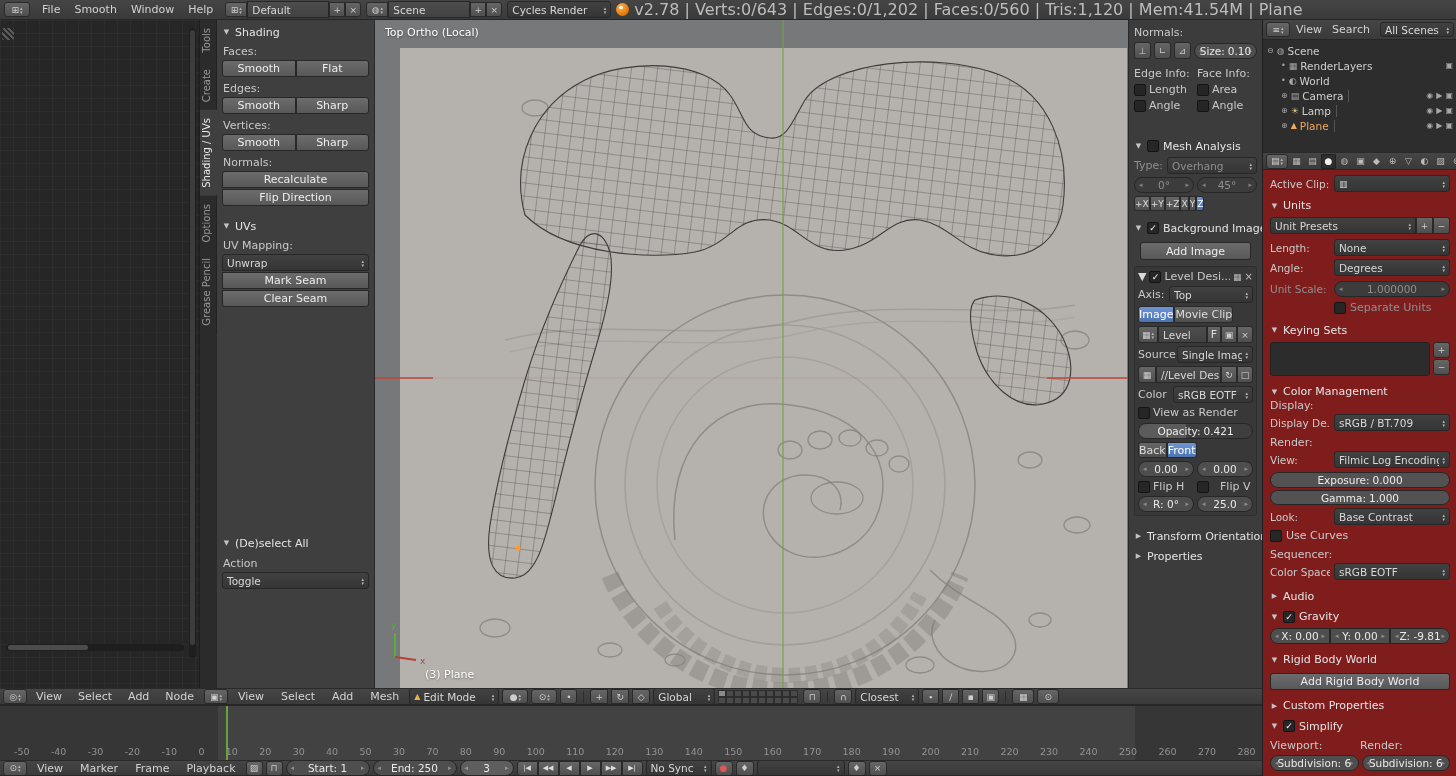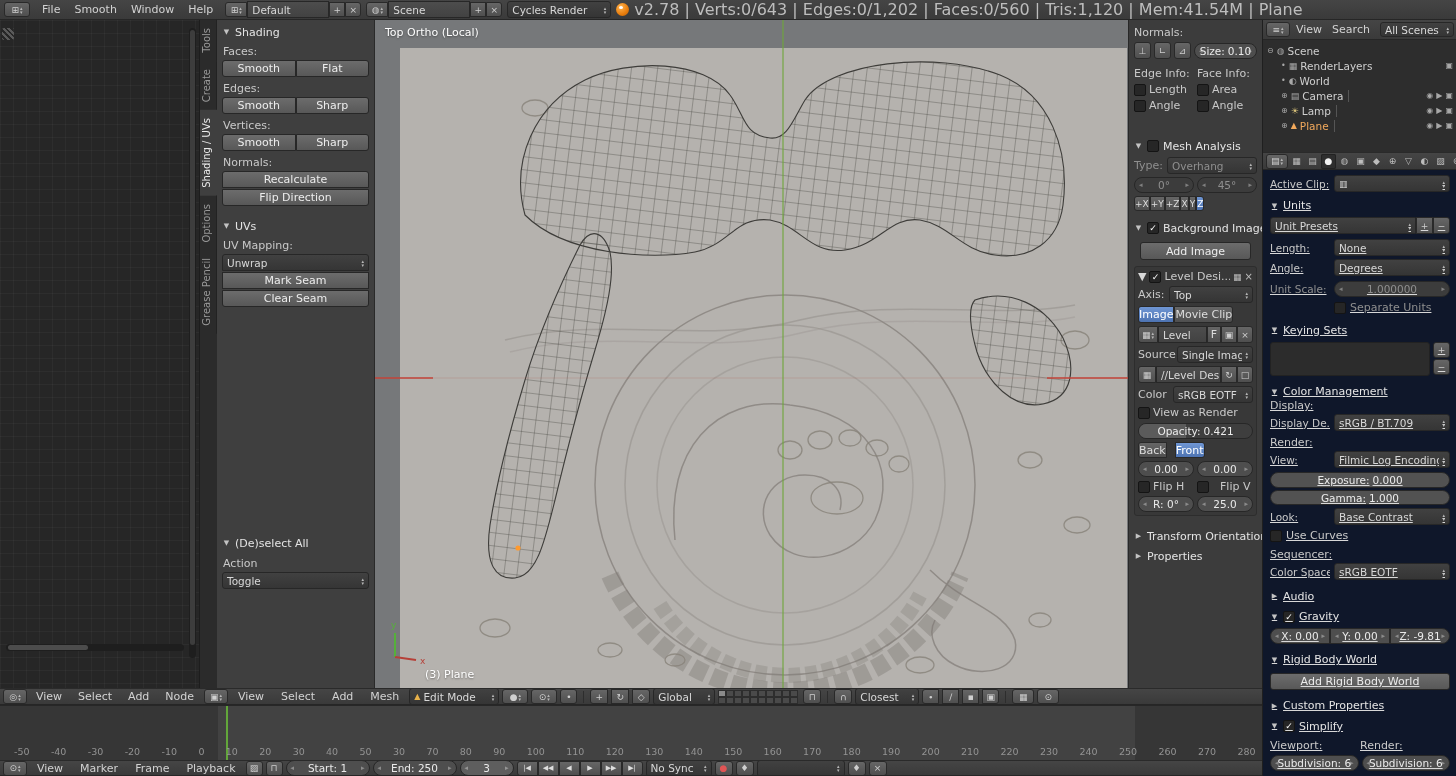--- a/index.html
+++ b/index.html
@@ -424,21 +424,21 @@
       </div>
       <div class="np-row">
         <span class="cb"></span>
           <span class="lblc">View as Render</span>
       </div>
       <div class="slider" style="margin-top:4px;">
         <div class="fill" style="width:42%;"></div>
         <span>Opacity:</span>
         <span>0.421</span>
       </div>
-      <div class="np-row" style="gap:8px;">
+      <div class="np-row" style="gap:0;">
         <div class="ebtn grow" style="height:16px;border-radius:3px 0 0 3px;">
             <span>Back</span>
           </div>
         <div class="ebtn grow blue" style="height:16px;border-radius:0 3px 3px 0;">
             <span>Front</span>
           </div>
       </div>
       <div class="np-row">
         <div class="num grow">
             <span>0.00</span>
@@ -763,21 +763,21 @@
       <span class="ptab">▣</span>
       <span class="ptab">◆</span>
       <span class="ptab">⊕</span>
       <span class="ptab">▽</span>
       <span class="ptab">◐</span>
       <span class="ptab">▨</span>
       <span class="ptab">⊛</span>
 
     </div>
 
-    <div style="width:194px;height:606px;padding:5px 7px;display:flex;flex-direction:column;overflow:hidden;background:#0f172a;text-decoration:underline;">
+    <div style="width:194px;height:606px;padding:5px 7px;display:flex;flex-direction:column;overflow:hidden;background:#7f1d1d;">
       <div class="flex" style="gap:4px;">
         <span class="rl">Active Clip:</span>
         <div class="dd grow">
             <span class="icon" style="font-size:9px;">▥</span>
             <span class="lbl"></span>
             <span class="ddarr"></span>
           </div>
       </div>
 
       <div class="phead" style="margin-top:6px;">

